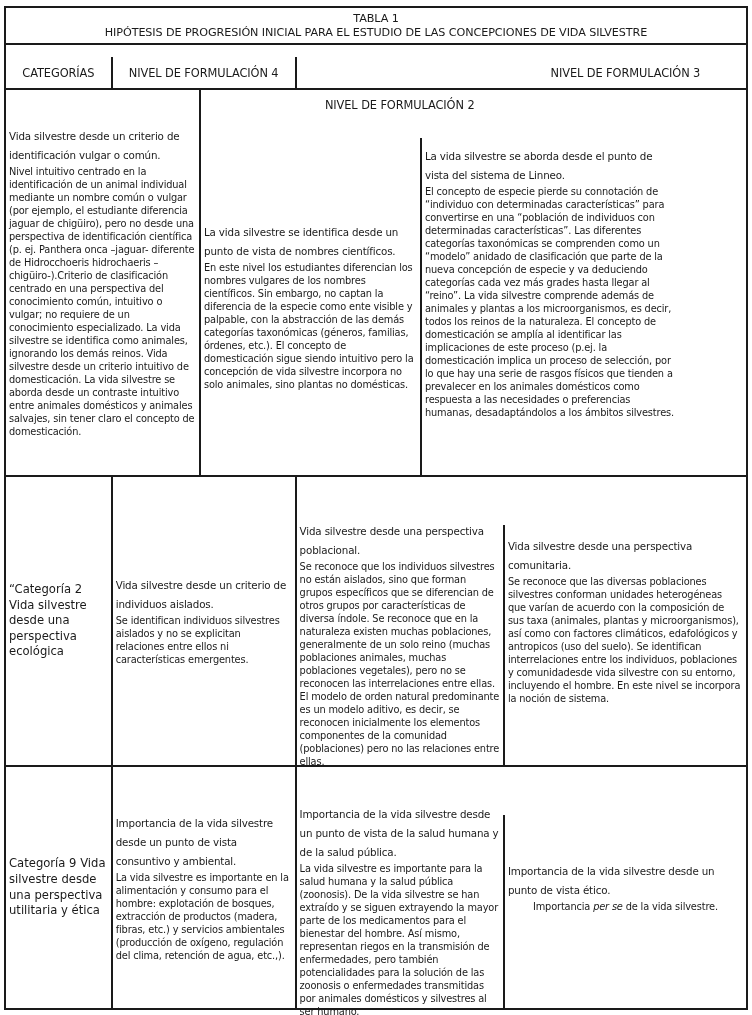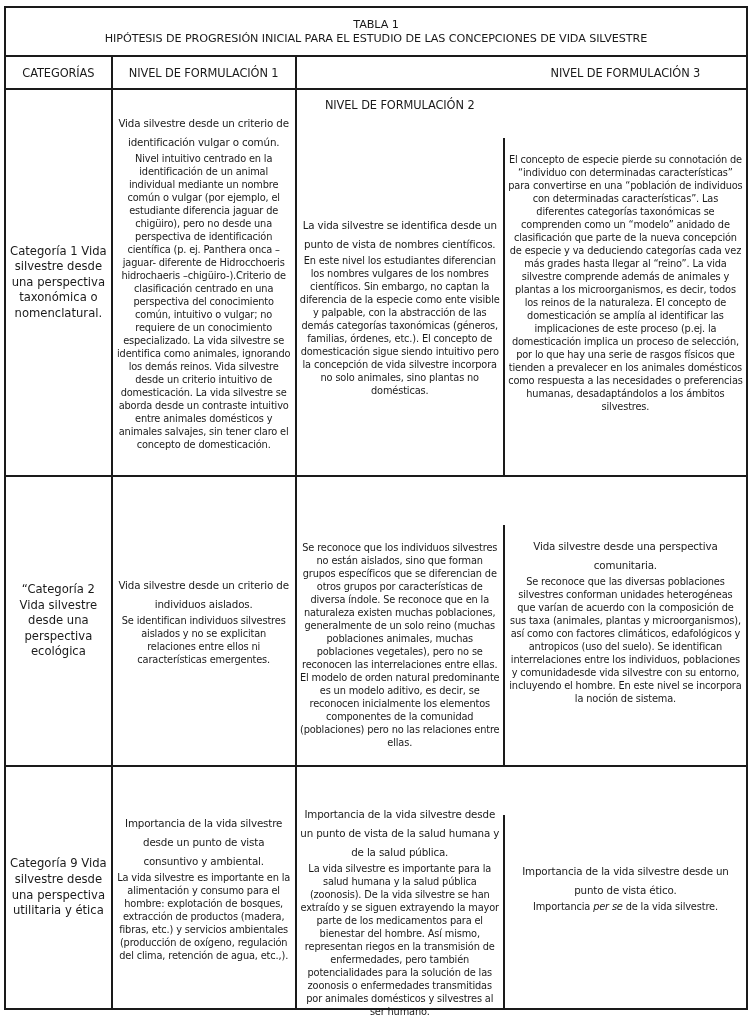--- a/index.html
+++ b/index.html
@@ -1,29 +1,29 @@
 <!DOCTYPE html>
 <html><head>
 <meta charset="utf-8">
 <style>
   html, body { margin: 0; padding: 0; background: #ffffff; }
   body { width: 752px; height: 1015px; overflow: hidden; position: relative;
          font-family: "DejaVu Sans", sans-serif; color: #1a1a1a; }
   .tbl { position: absolute; left: 4px; top: 6px; width: 744px; height: 1004px;
          border: 2px solid #1a1a1a; box-sizing: border-box; }
-  .title { position: absolute; left: 0; top: 0; width: 100%; height: 49px;
+  .title { position: absolute; left: 0; top: 0; width: 100%; height: 37px;
            border-bottom: 2px solid #1a1a1a; box-sizing: border-box;
            display: flex; flex-direction: column; align-items: center; justify-content: center;
            font-size: 11.2px; line-height: 14px; letter-spacing: -0.1px; }
   .row { position: absolute; left: 0; width: 100%; box-sizing: border-box;
          border-bottom: 2px solid #1a1a1a; display: flex; }
   .row.last { border-bottom: none; }
   .cell { box-sizing: border-box; border-right: 2px solid #1a1a1a;
           display: flex; flex-direction: column; align-items: center; justify-content: center;
-          text-align: center; padding: 0 3px; }
+          text-align: left; padding: 0 3px; }
   .cell:last-child { border-right: none; }
   .c0 { width: 113px; }
   .c1 { width: 195px; }
   .c2 { width: 221px; margin-top: 48px; }
   .c3 { width: 256px; }
   .hdr .cell { font-size: 11.4px; letter-spacing: -0.1px; }
   .cat { font-size: 11.6px; line-height: 15.6px; }
   .body { font-size: 9.8px; line-height: 13px; letter-spacing: -0.15px; }
   .body p { margin: 0; }
   .lead { font-size: 10.3px; line-height: 19px; }
@@ -34,51 +34,50 @@
 
 <div class="tbl">
 
   <div class="title">
     <div>TABLA 1</div>
     <div>HIPÓTESIS DE PROGRESIÓN INICIAL PARA EL ESTUDIO DE LAS CONCEPCIONES DE VIDA SILVESTRE</div>
   </div>
 
   <div class="row hdr" style="top:49px;height:33px;">
     <div class="cell c0">CATEGORÍAS</div>
-    <div class="cell c1">NIVEL DE FORMULACIÓN 1</div>
+    <div class="cell c1">NIVEL DE FORMULACIÓN 4</div>
     <div class="cell c2">NIVEL DE FORMULACIÓN 2</div>
     <div class="cell c3">NIVEL DE FORMULACIÓN 3</div>
   </div>
 
   <div class="row" style="top:82px;height:387px;">
-    <div class="cell c0 cat">
-      <span>Categoría 1 Vida silvestre desde una perspectiva taxonómica o nomenclatural.</span>
-    </div>
     <div class="cell c1 body">
       <p class="lead">Vida silvestre desde un criterio de identificación vulgar o común.</p>
       <p>Nivel intuitivo centrado en la identificación de un animal individual mediante un nombre común o vulgar (por ejemplo, el estudiante diferencia jaguar de chigüiro), pero no desde una perspectiva de identificación científica (p. ej. Panthera onca –jaguar- diferente de Hidrocchoeris hidrochaeris –chigüiro-).Criterio de clasificación centrado en una perspectiva del conocimiento común, intuitivo o vulgar; no requiere de un conocimiento especializado. La vida silvestre se identifica como animales, ignorando los demás reinos. Vida silvestre desde un criterio intuitivo de domesticación. La vida silvestre se aborda desde un contraste intuitivo entre animales domésticos y animales salvajes, sin tener claro el concepto de domesticación.</p>
     </div>
     <div class="cell c2 body">
       <p class="lead">La vida silvestre se identifica desde un punto de vista de nombres científicos.</p>
       <p>En este nivel los estudiantes diferencian los nombres vulgares de los nombres científicos. Sin embargo, no captan la diferencia de la especie como ente visible y palpable, con la abstracción de las demás categorías taxonómicas (géneros, familias, órdenes, etc.). El concepto de domesticación sigue siendo intuitivo pero la concepción de vida silvestre incorpora no solo animales, sino plantas no domésticas.</p>
     </div>
     <div class="cell c3 body">
+      <p class="lead">La vida silvestre se aborda desde el punto de vista del sistema de Linneo.</p>
       <p>El concepto de especie pierde su connotación de “individuo con determinadas características” para convertirse en una “población de individuos con determinadas características”. Las diferentes categorías taxonómicas se comprenden como un “modelo” anidado de clasificación que parte de la nueva concepción de especie y va deduciendo categorías cada vez más grades hasta llegar al “reino”. La vida silvestre comprende además de animales y plantas a los microorganismos, es decir, todos los reinos de la naturaleza. El concepto de domesticación se amplía al identificar las implicaciones de este proceso (p.ej. la domesticación implica un proceso de selección, por lo que hay una serie de rasgos físicos que tienden a prevalecer en los animales domésticos como respuesta a las necesidades o preferencias humanas, desadaptándolos a los ámbitos silvestres.</p>
     </div>
   </div>
 
   <div class="row" style="top:469px;height:290px;">
     <div class="cell c0 cat">
       <span>“Categoría 2 Vida silvestre desde una perspectiva ecológica</span>
     </div>
     <div class="cell c1 body">
       <p class="lead">Vida silvestre desde un criterio de individuos aislados.</p>
       <p>Se identifican individuos silvestres aislados y no se explicitan relaciones entre ellos ni características emergentes.</p>
     </div>
     <div class="cell c2 body">
+      <p class="lead">Vida silvestre desde una perspectiva poblacional.</p>
       <p>Se reconoce que los individuos silvestres no están aislados, sino que forman grupos específicos que se diferencian de otros grupos por características de diversa índole. Se reconoce que en la naturaleza existen muchas poblaciones, generalmente de un solo reino (muchas poblaciones animales, muchas poblaciones vegetales), pero no se reconocen las interrelaciones entre ellas. El modelo de orden natural predominante es un modelo aditivo, es decir, se reconocen inicialmente los elementos componentes de la comunidad (poblaciones) pero no las relaciones entre ellas.</p>
     </div>
     <div class="cell c3 body">
       <p class="lead">Vida silvestre desde una perspectiva comunitaria.</p>
       <p>Se reconoce que las diversas poblaciones silvestres conforman unidades heterogéneas que varían de acuerdo con la composición de sus taxa (animales, plantas y microorganismos), así como con factores climáticos, edafológicos y antropicos (uso del suelo). Se identifican interrelaciones entre los individuos, poblaciones y comunidadesde vida silvestre con su entorno, incluyendo el hombre. En este nivel se incorpora la noción de sistema.</p>
     </div>
   </div>
 
   <div class="row last" style="top:759px;height:241px;">
     <div class="cell c0 cat">

